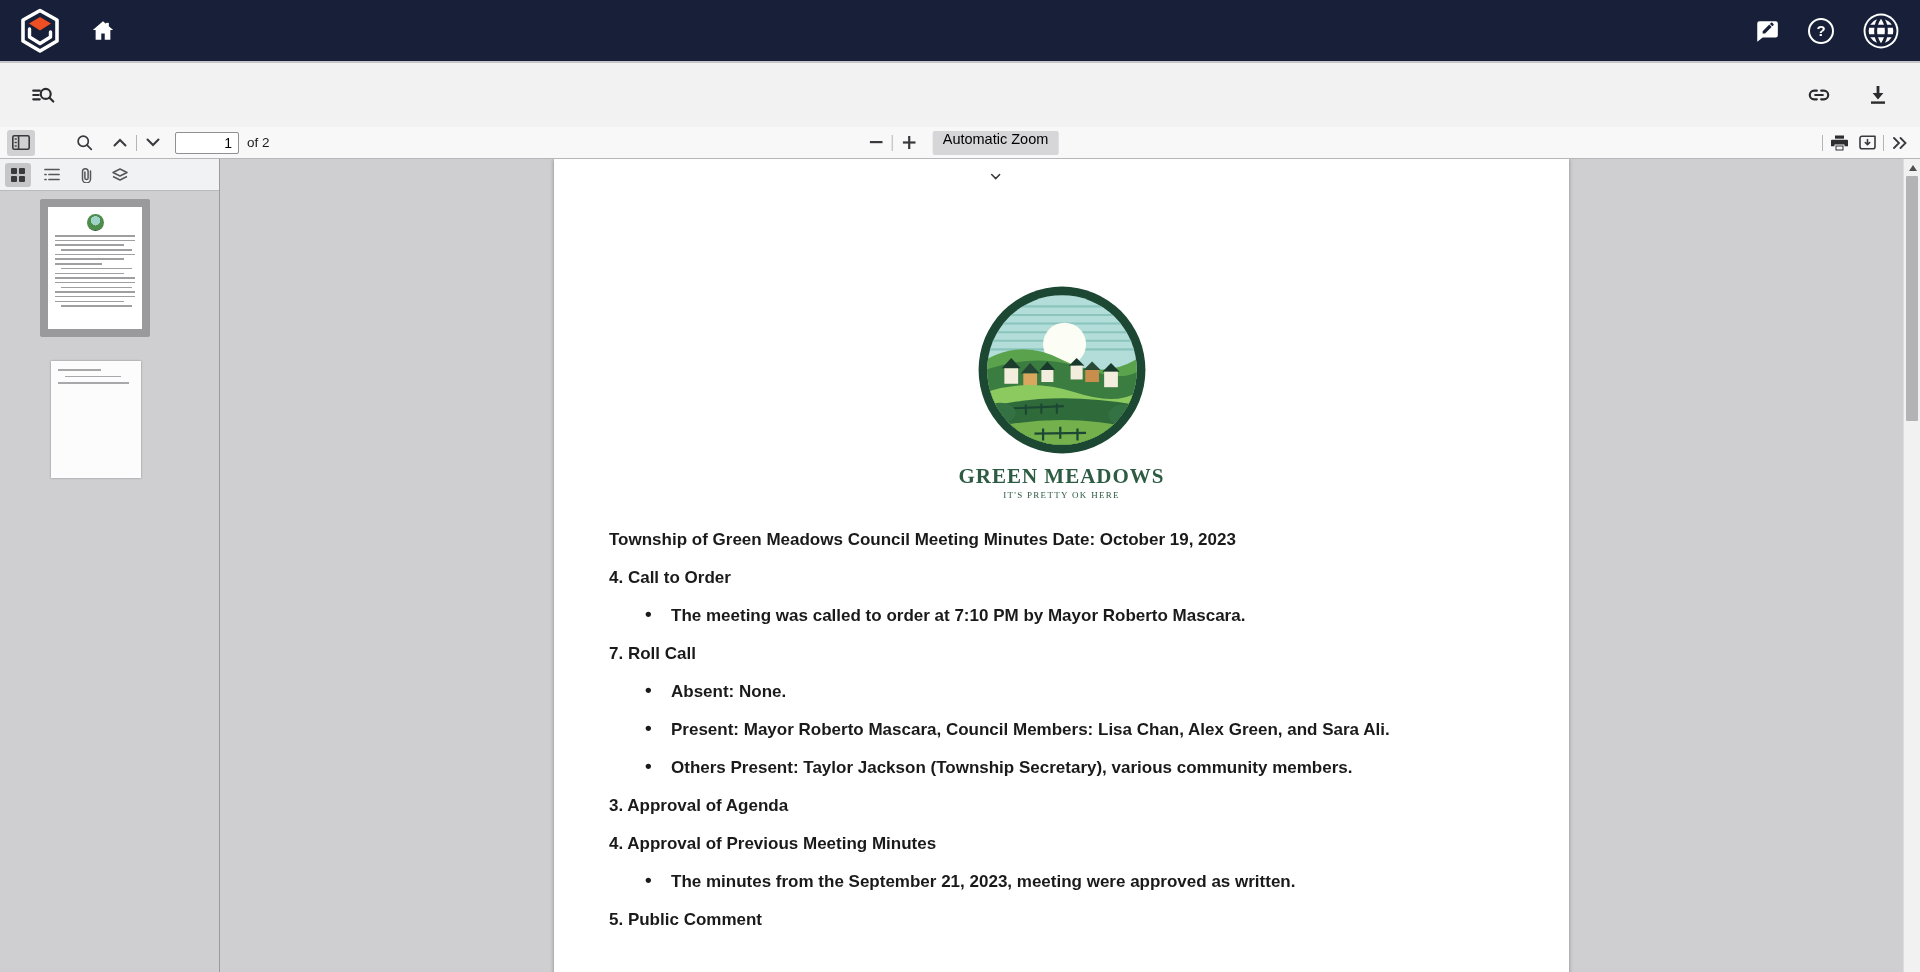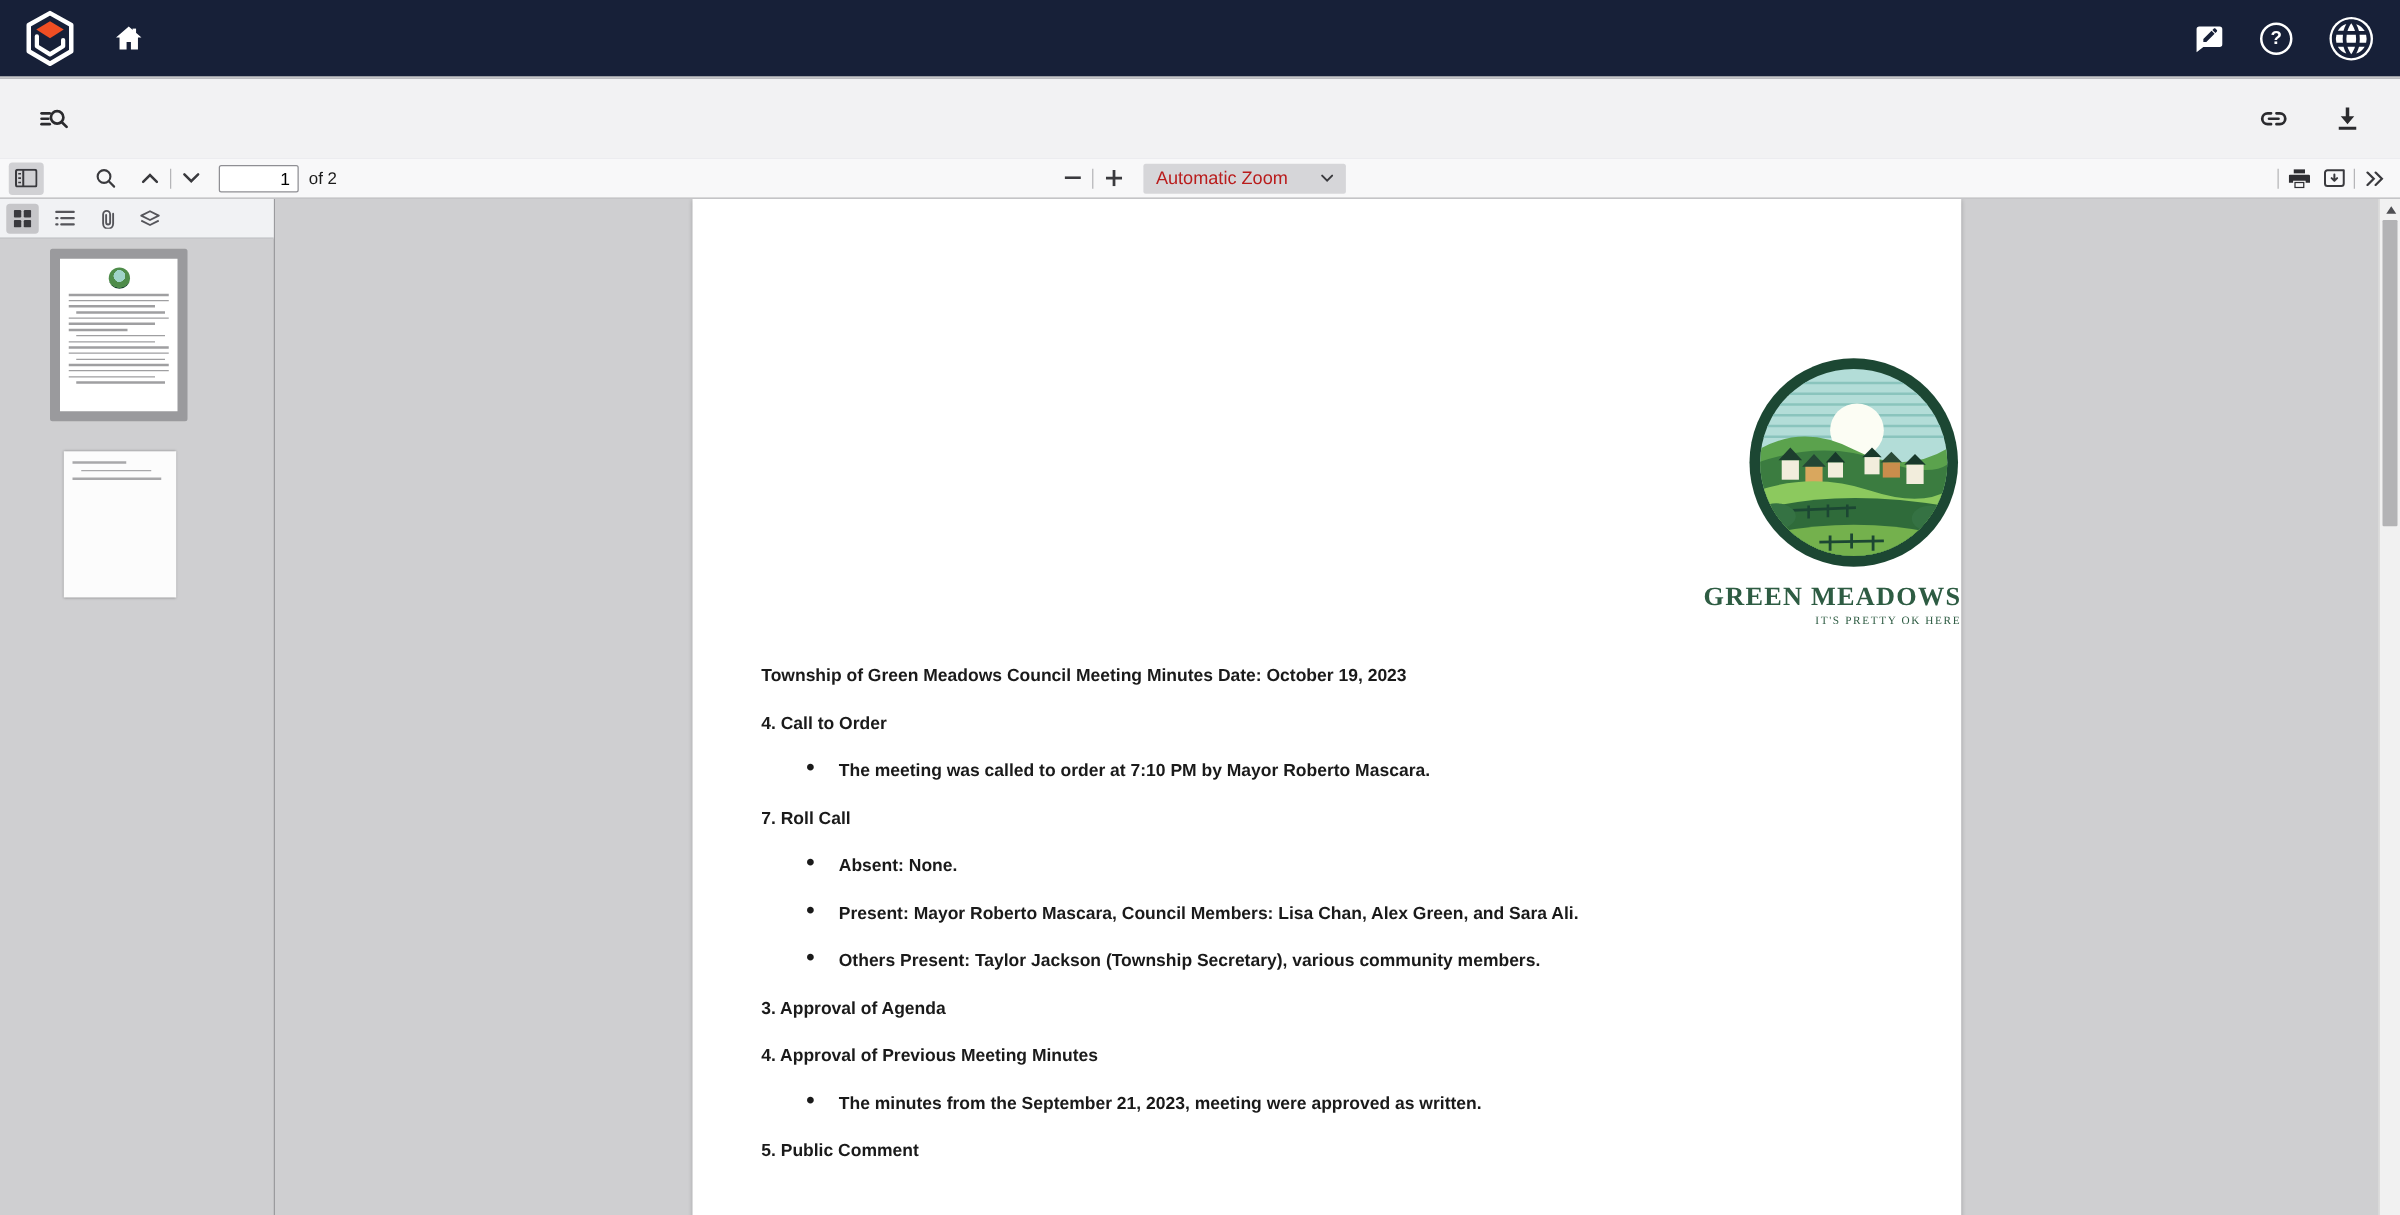--- a/index.html
+++ b/index.html
@@ -31,21 +31,21 @@
   .pt-btn.active { background:#d1d1d4; }
   .pt-sep { width:1px; height:16px; background:#b5b5b8; margin:0 2px; }
   .page-input { width:64px; height:22px; border:1px solid #8f8f94; border-radius:2px;
                 background:#fff; text-align:right; padding-right:6px; font-size:14px;
                 font-family:"Liberation Sans", sans-serif; margin:0 4px 0 8px; }
   .of-label { font-size:13.5px; color:#1b1b1b; margin-left:4px; white-space:nowrap; }
   .pt-center { position:absolute; left:50%; transform:translateX(-50%); display:flex;
                align-items:center; }
   .zoom-dd { height:24px; background:#d6d6d9; border:none; border-radius:2px; margin-left:10px;
              display:flex; align-items:center; gap:26px; padding:0 10px; cursor:pointer;
-             font-size:14.5px; color:#b91c1c; font-family:"Liberation Sans", sans-serif; }
+             font-size:14.5px; color:#000000; font-family:"Liberation Sans", sans-serif;flex-direction:column; }
   .pt-right { margin-left:auto; display:flex; align-items:center; }
 
   
   .content { display:flex; height:813px; }
   .sidebar { width:220px; background:#cfcfd1; border-right:1px solid #9b9b9e; flex:none; }
   .sb-tools { height:32px; background:#f1f2f4; border-bottom:1px solid #babbbe;
               display:flex; align-items:center; gap:8px; padding:0 5px; }
   .sb-btn { width:26px; height:24px; background:none; border:none; border-radius:3px;
             display:flex; align-items:center; justify-content:center; cursor:pointer; }
   .sb-btn.active { background:#c6c6c9; }
@@ -75,26 +75,26 @@
              border-left:1px solid #dcdcdc; }
   .vs-up { position:absolute; top:3px; left:0; width:17px; height:12px; border:none;
            background:none; cursor:pointer; }
   .vs-up::before { content:""; display:block; margin:2px auto; width:0; height:0;
                    border-left:4.5px solid transparent; border-right:4.5px solid transparent;
                    border-bottom:6px solid #4e4e52; }
   .vs-thumb { position:absolute; top:17px; left:2px; width:12px; height:245px;
               background:#b3b3b5; border-radius:1px; cursor:pointer; }
 
   
-  .doc-logo-wrap { padding-top:125px; text-align:right; }
+  .doc-logo-wrap { padding-top:125px; text-align:center; }
   .logo-title { font-family:"Liberation Serif", serif; font-weight:bold; font-size:21px;
                 letter-spacing:1px; color:#2e5c43; margin-top:4px; }
   .logo-tagline { font-family:"Liberation Serif", serif; font-weight:normal; font-size:9px;
                   letter-spacing:1.3px; color:#2e5c43; margin-top:1px; }
-  .doc-text { padding:30px 55px 0 55px; color:#1a1a1a; font-weight:bold; font-size:14px; }
+  .doc-text { padding:30px 55px 0 55px; color:#1a1a1a; font-weight:bold; font-size:17px; }
   .doc-title { margin-bottom:19px; line-height:19px; }
   .sec-head { margin-bottom:19px; line-height:19px; }
   .bullet-line { position:relative; padding-left:62px; margin-bottom:19px; line-height:19px; }
   .bullet-line::before { content:"\2022"; position:absolute; left:36px; top:-2px; font-size:19px; }
 </style>
 </head>
 <body>
 
 <header class="navbar">
   <div class="nav-left">

